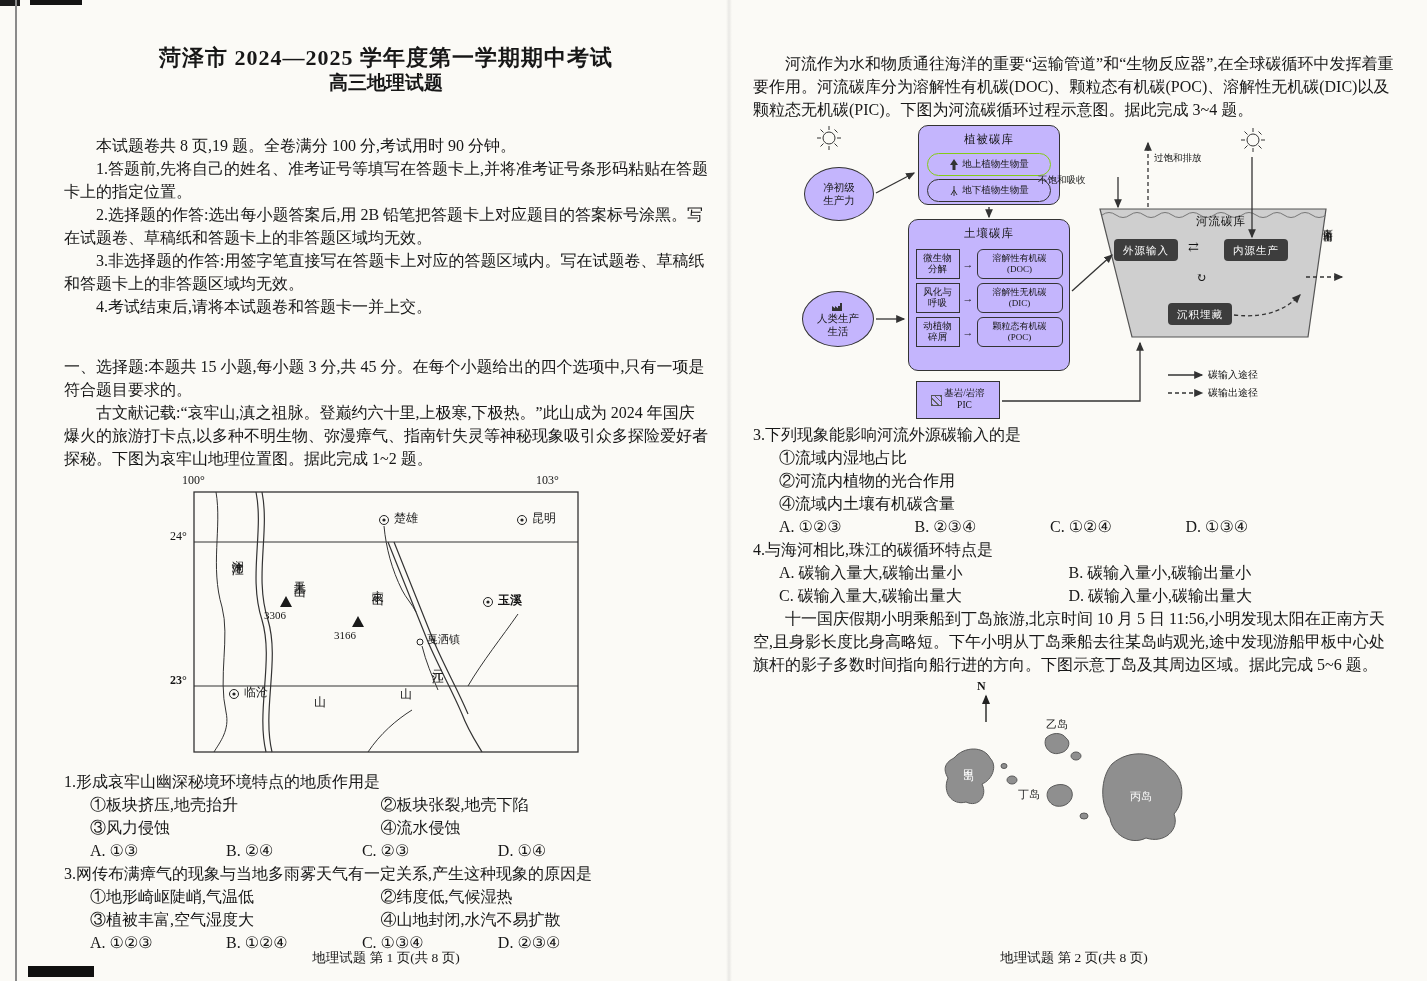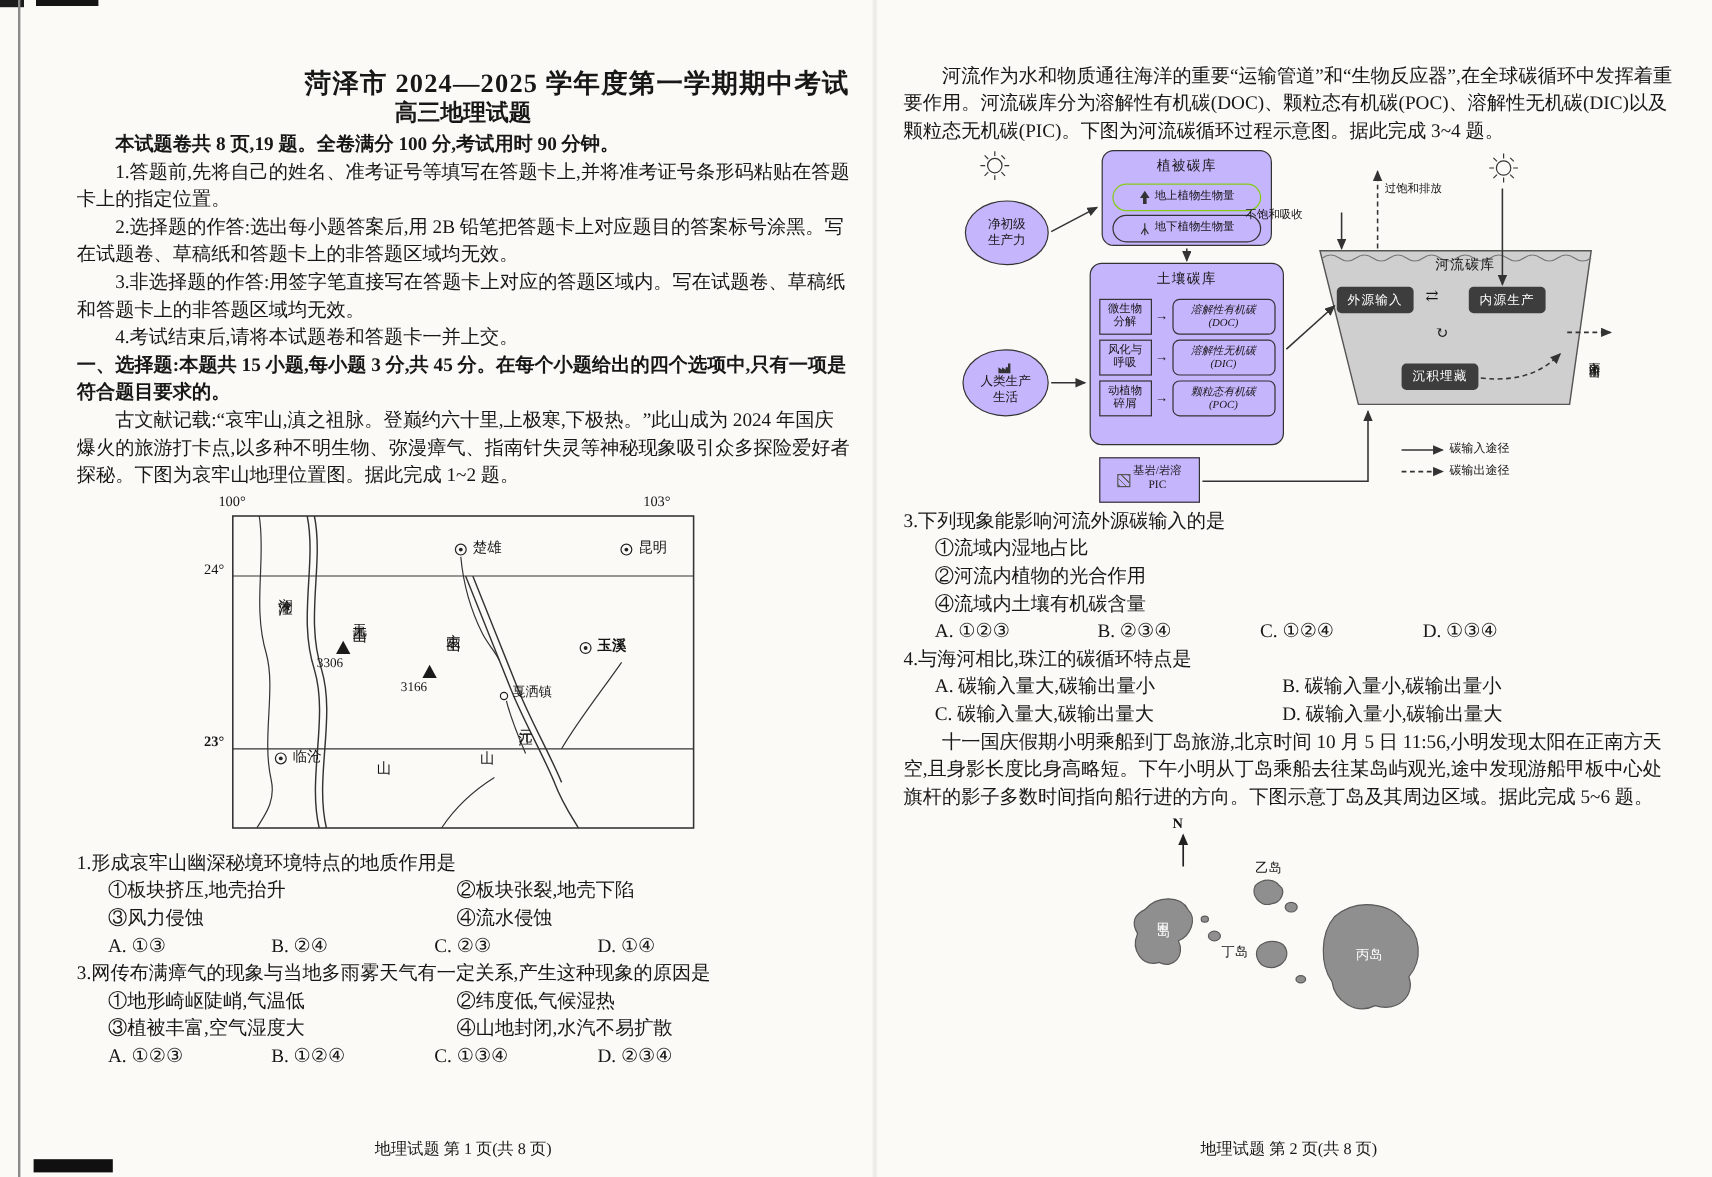--- a/index.html
+++ b/index.html
@@ -9,23 +9,23 @@
   
   .a-corner{position:absolute;left:0;top:0;width:20px;height:6px;background:#1c1c1c;}
   .a-top{position:absolute;left:30px;top:0;width:52px;height:5px;background:#141414;}
   .a-left{position:absolute;left:15px;top:0;width:2px;height:100%;background:#8a8a8a;}
   .a-bottom{position:absolute;left:28px;bottom:4px;width:66px;height:11px;background:#101010;}
   .fold{position:absolute;left:726px;top:0;width:6px;height:100%;
         background:linear-gradient(90deg,rgba(0,0,0,0) 0%,rgba(0,0,0,.07) 50%,rgba(0,0,0,0) 100%);}
   .col{position:absolute;top:0;font-size:16px;line-height:23px;}
   .col-left{left:64px;width:644px;}
   .col-right{left:753px;width:642px;}
-  .title{margin-top:58px;text-align:right;font-size:22px;font-weight:bold;letter-spacing:1px;}
+  .title{margin-top:46px;text-align:center;font-size:22px;font-weight:bold;letter-spacing:1px;}
   .subtitle{text-align:center;font-size:19px;font-weight:bold;line-height:28px;}
-  .bold{font-weight:bold;}
+  .bold{font-weight:normal;margin-top:37px;}
   .p{text-indent:2em;}
   .stem{text-indent:0;}
   .opt-grid{display:grid;grid-template-columns:47% 53%;padding-left:26px;}
   .ans-row{display:flex;padding-left:26px;}
   .ans-row span{width:22%;}
   .ans-grid{display:grid;grid-template-columns:47% 53%;padding-left:26px;}
   .indent1{padding-left:26px;}
   .footer{position:absolute;bottom:14px;text-align:center;font-size:13.5px;}
   .footer-left{left:64px;width:644px;}
   .footer-right{left:753px;width:642px;}
@@ -42,26 +42,26 @@
   .pill{border-radius:12px;display:flex;align-items:center;justify-content:center;gap:3px;}
   .ellipse{border-radius:50%;display:flex;flex-direction:column;align-items:center;justify-content:center;
            white-space:pre-line;line-height:1.25;}
   .darkbox{position:absolute;background:#3d3d3d;color:#fff;border-radius:4px;display:flex;
            align-items:center;justify-content:center;font-size:10.5px;letter-spacing:1px;}
   .pool-title{font-size:11.5px;letter-spacing:1px;padding-top:2px;}
   .soil-row{display:flex;align-items:center;justify-content:center;gap:3px;margin-top:4px;}
   .minibox{border:1px solid #333;width:44px;height:30px;font-size:9.5px;line-height:1.2;display:flex;
            align-items:center;justify-content:center;white-space:pre-line;}
   .minibox2{border:1px solid #333;border-radius:6px;width:86px;height:30px;font-size:9px;line-height:1.2;
-           display:flex;align-items:center;justify-content:center;white-space:pre-line;font-style:italic;}
+           display:flex;align-items:center;justify-content:center;white-space:pre-line;}
   .soil-arrow{font-size:11px;}
   .icon{display:inline-flex;}
   .rock-icon{display:inline-block;width:11px;height:11px;border:1px solid #555;margin-right:2px;
              background:repeating-linear-gradient(45deg,#666 0 1px,transparent 1px 4px);}
-  .dgm .fig-label{font-size:9.5px;text-align:right;}
+  .dgm .fig-label{font-size:9.5px;}
 </style>
 </head>
 <body>
 
 <div class="sheet">
   <div class="a-corner"></div>
   <div class="a-top"></div>
   <div class="a-left"></div>
   <div class="a-bottom"></div>
   <div class="fold"></div>

